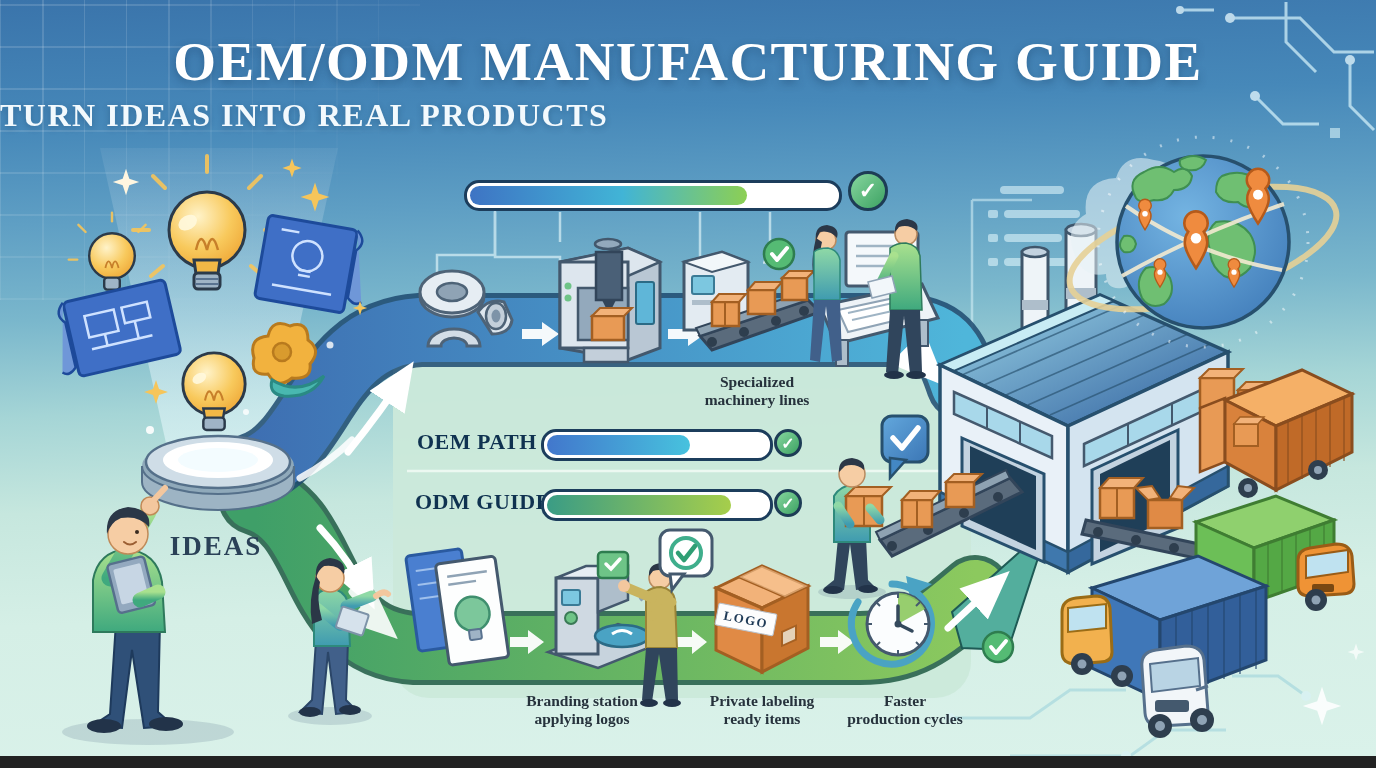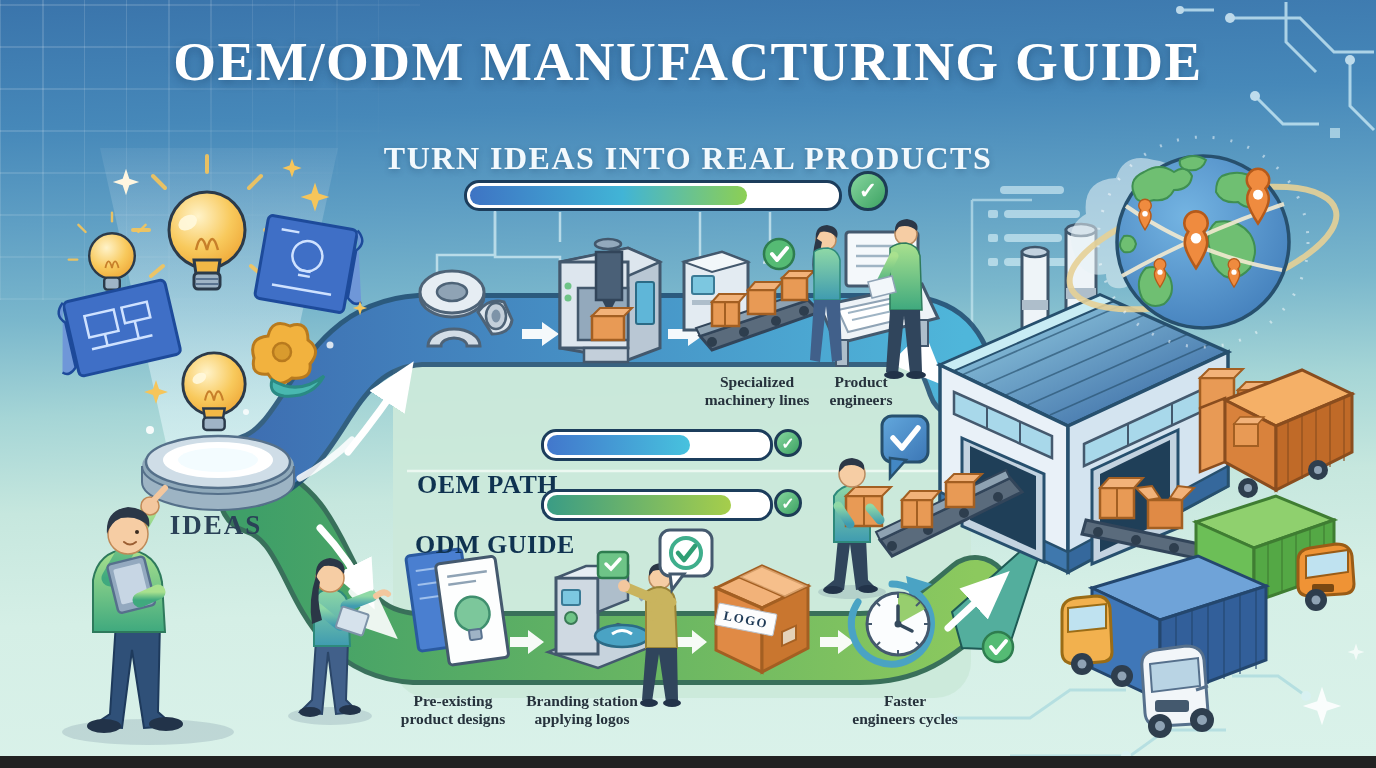--- a/index.html
+++ b/index.html
@@ -14,35 +14,35 @@
     left:0;top:0;width:420px;height:300px;
     background:
       repeating-linear-gradient(0deg,rgba(255,255,255,.14) 0 1.5px,transparent 1.5px 42px),
       repeating-linear-gradient(90deg,rgba(255,255,255,.14) 0 1.5px,transparent 1.5px 42px);
     -webkit-mask-image:linear-gradient(135deg,#000 20%,transparent 75%);
     mask-image:linear-gradient(135deg,#000 20%,transparent 75%);
   }
   #title{left:0;top:30px;width:1376px;text-align:center;color:#fff;
     font-size:55px;font-weight:800;letter-spacing:1.5px;
     text-shadow:0 3px 8px rgba(15,45,80,.35);white-space:nowrap;}
-  #subtitle{left:0;top:97px;width:1376px;text-align:center;color:#f2f9fd;
+  #subtitle{left:0;top:97px;width:1376px;color:#f2f9fd;
     font-size:32px;font-weight:700;letter-spacing:1.5px;
-    text-shadow:0 2px 6px rgba(15,45,80,.3);white-space:nowrap;margin-top:43px;}
+    text-shadow:0 2px 6px rgba(15,45,80,.3);white-space:nowrap;}
   .step{width:180px;text-align:center;font-size:15.5px;font-weight:700;
     color:#26323c;line-height:1.18;white-space:pre-line;}
-  .path-label{font-size:26px;font-weight:800;color:#0f3250;letter-spacing:.5px;white-space:nowrap;margin-top:41px;}
+  .path-label{font-size:22px;font-weight:800;color:#0f3250;letter-spacing:.5px;white-space:nowrap;}
   .bar{background:#fff;border:3px solid #1c3d5c;border-radius:15px;}
   .bar .fill{position:absolute;left:3px;top:3px;bottom:3px;border-radius:10px;}
   #bar-top .fill{background:linear-gradient(90deg,#3e74c4,#41b4d6 55%,#8ccf54);}
   #bar-oem .fill{background:linear-gradient(90deg,#4277cc,#47c2de);}
   #bar-odm .fill{background:linear-gradient(90deg,#3a9c85,#a6ce4b);}
   .check{border-radius:50%;background:linear-gradient(135deg,#86d69e,#3da263);
     border:3px solid #1d3c55;color:#fff;display:flex;align-items:center;justify-content:center;
     font-weight:800;box-sizing:border-box;}
-  #ideas-label{left:136px;top:510px;width:160px;text-align:center;font-size:27px;
+  #ideas-label{left:136px;top:531px;width:160px;text-align:center;font-size:27px;
     font-weight:800;color:#2a4157;letter-spacing:2px;}
   #logo-label{left:716px;top:608px;width:58px;height:21px;background:#fdfdfd;
     border:1.5px solid #b9c2cc;border-radius:2px;transform:rotate(11deg);
     font-size:13px;font-weight:800;color:#1f3a56;letter-spacing:1.5px;
     text-align:center;line-height:21px;}
 </style>
 </head>
 <body>
 
 <div id="canvas">
@@ -683,38 +683,36 @@
   <div id="title" class="abs">OEM/ODM MANUFACTURING GUIDE</div>
   <div id="subtitle" class="abs">TURN IDEAS INTO REAL PRODUCTS</div>
 
   <div id="bar-top" class="abs bar" style="left:464px;top:180px;width:372px;height:25px">
     <div class="fill" style="width: calc(76% - 6px);"></div>
   </div>
   <div class="abs check" style="left:848px;top:171px;width:40px;height:40px;font-size:22px">✓</div>
 
   <div class="abs step" style="left:667px;top:373px">Specialized
 machinery lines</div>
-  <div class="abs step" style="left:771px;top:373px">Product
-engineers</div>
 
   <div class="abs path-label" style="left:417px;top:429px">OEM PATH</div>
   <div id="bar-oem" class="abs bar" style="left:541px;top:429px;width:226px;height:26px">
     <div class="fill" style="width: calc(66% - 6px);"></div>
   </div>
   <div class="abs check" style="left:774px;top:429px;width:28px;height:28px;font-size:16px">✓</div>
 
   <div class="abs path-label" style="left:415px;top:489px">ODM GUIDE</div>
   <div id="bar-odm" class="abs bar" style="left:541px;top:489px;width:226px;height:26px">
     <div class="fill" style="width: calc(84% - 6px);"></div>
   </div>
   <div class="abs check" style="left:774px;top:489px;width:28px;height:28px;font-size:16px">✓</div>
 
-  <div class="abs step" style="left:363px;top:692px">Pre-existing
-product designs</div>
   <div class="abs step" style="left:492px;top:692px">Branding station
 applying logos</div>
+  <div class="abs step" style="left:672px;top:692px">Private labeling
+ready items</div>
   <div class="abs step" style="left:815px;top:692px">Faster
-engineers cycles</div>
+production cycles</div>
 
   <div id="ideas-label" class="abs">IDEAS</div>
   <div id="logo-label" class="abs">LOGO</div>
 
 </div>
 
 </body></html>

